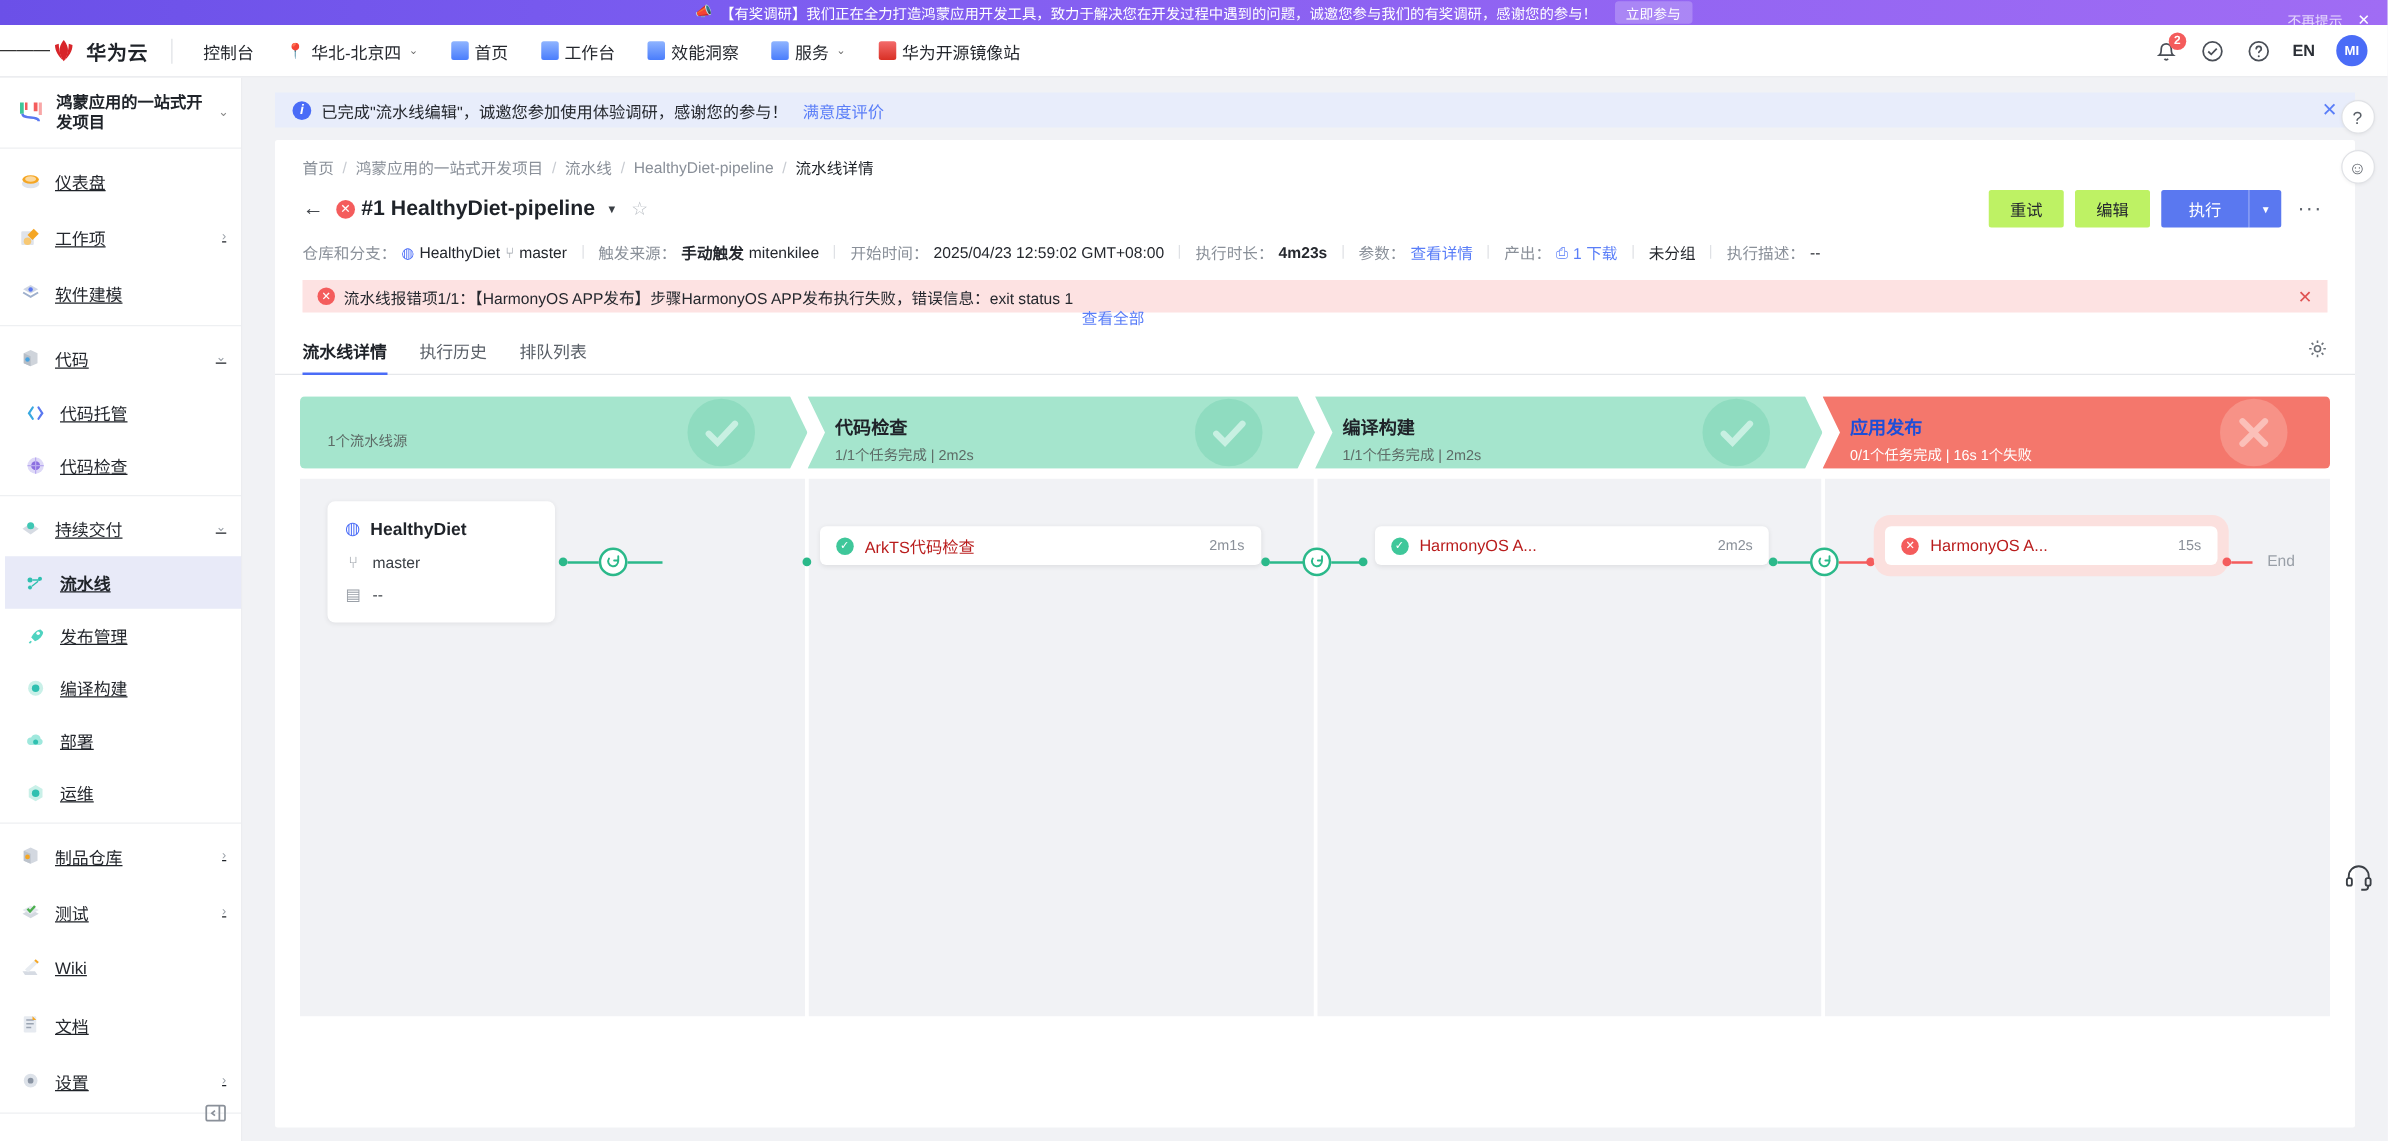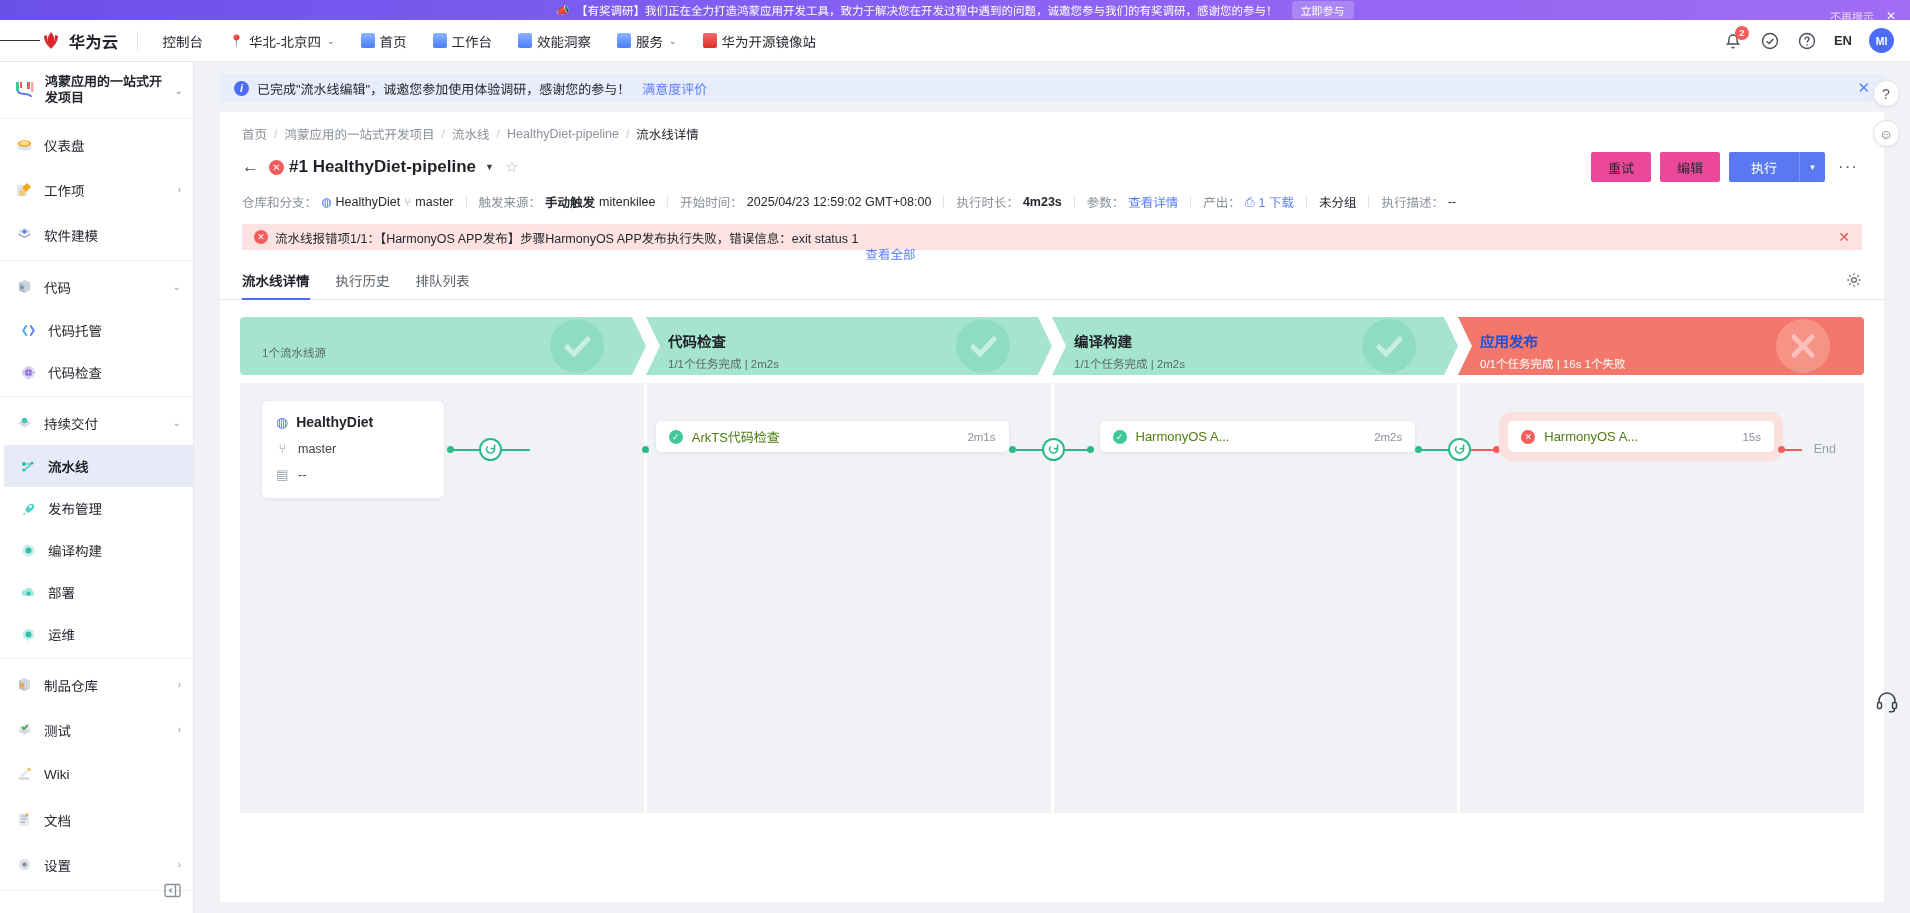--- a/index.html
+++ b/index.html
@@ -73,21 +73,21 @@
   .sidebar {
     position: absolute; top: 62px; left: 0; width: 194px; height: 851px;
     background: #fff; border-right: 1px solid #e6e8eb; overflow: hidden;
   }
   .proj {
     display: flex; align-items: center; gap: 9px; padding: 12px 10px 12px 14px;
     cursor: pointer; border-bottom: 1px solid #eef0f2;
   }
   .proj-name { font-size: 13px; font-weight: bold; line-height: 16px; flex: 1; color: #1f2329; }
   .proj-chev { color: #888; font-size: 10px; }
-  .navgrp { border-bottom: 1px solid #eef0f2; padding: 3px 0; }
+  .navgrp { border-bottom: 1px solid #eef0f2; padding: 3px 0; text-decoration: underline; }
   .nav {
     display: flex; align-items: center; gap: 10px;
     height: 45px; padding: 0 12px 0 14px; cursor: pointer; font-size: 13.5px; color: #25282e;
   }
   .nav .ic { width: 20px; height: 20px; flex: none; display: flex; align-items: center; justify-content: center; }
   .nav .lbl { flex: 1; white-space: nowrap; }
   .nav .chev { color: #9aa0a8; font-size: 10px; }
   .sub { padding-left: 4px; }
   .sub .nav { height: 42px; }
   .nav.active { background: #e8eaf8; }
@@ -132,21 +132,21 @@
   .state-ic {
     width: 15px; height: 15px; border-radius: 50%; background: #f45c5c; color: #fff;
     font-size: 10px; display: flex; align-items: center; justify-content: center; margin-right: 5px;
   }
   .ptitle { font-size: 17px; font-weight: bold; color: #1f2329; }
   .tcaret { font-size: 9px; color: #3a3f45; margin-left: 9px; cursor: pointer; }
   .star { font-size: 15px; color: #b5bac0; margin-left: 11px; cursor: pointer; }
   .actions { margin-left: auto; display: flex; align-items: center; gap: 9px; }
   .btn {
     height: 30px; padding: 0 17px; border-radius: 2px; border: none;
-    background: #ec4899; color: #25282e; font-size: 13px; cursor: pointer;
+    background: #bef264; color: #25282e; font-size: 13px; cursor: pointer;
     font-family: inherit; display: flex; align-items: center;
   }
   .btn.primary { background: #5a78f0; color: #fff; padding: 0 22px; border-radius: 2px 0 0 2px; }
   .btn.split {
     background: #5a78f0; color: #fff; width: 26px; padding: 0;
     justify-content: center; border-left: 1px solid #7b92f4; border-radius: 0 2px 2px 0;
   }
   .dots { font-size: 17px; color: #5a6068; cursor: pointer; padding: 0 4px; letter-spacing: 1px; }
 
   .metarow {
@@ -241,21 +241,21 @@
 
   .job {
     position: absolute; top: 38px; height: 31px;
     background: #fff; border-radius: 5px; box-shadow: 0 1px 4px rgba(0,0,0,.08);
     display: flex; align-items: center; padding: 0 13px; gap: 9px;
   }
   .job .st { width: 14px; height: 14px; border-radius: 50%; color: #fff; font-size: 9px;
              display: flex; align-items: center; justify-content: center; flex: none; }
   .job .st.ok { background: #3fc79a; }
   .job .st.bad { background: #f45c5c; }
-  .job .jn { font-size: 13px; color: #4d7c0f; white-space: nowrap; overflow: hidden; text-overflow: ellipsis; text-align: center; }
+  .job .jn { font-size: 13px; color: #b91c1c; white-space: nowrap; overflow: hidden; text-overflow: ellipsis; text-align: center; }
   .job .dur { margin-left: auto; font-size: 11.5px; color: #8a9099; padding-left: 14px; }
   .job.failwrap { box-shadow: 0 0 0 9px #fbe0de, 0 1px 4px rgba(0,0,0,.08); }
 
   .dot { position: absolute; width: 7px; height: 7px; border-radius: 50%; }
   .dot.g { background: #2bb98a; }
   .dot.r { background: #f45c5c; }
   .ln { position: absolute; height: 2px; }
   .ln.g { background: #2bb98a; }
   .ln.r { background: #f45c5c; }
   .rerun {

